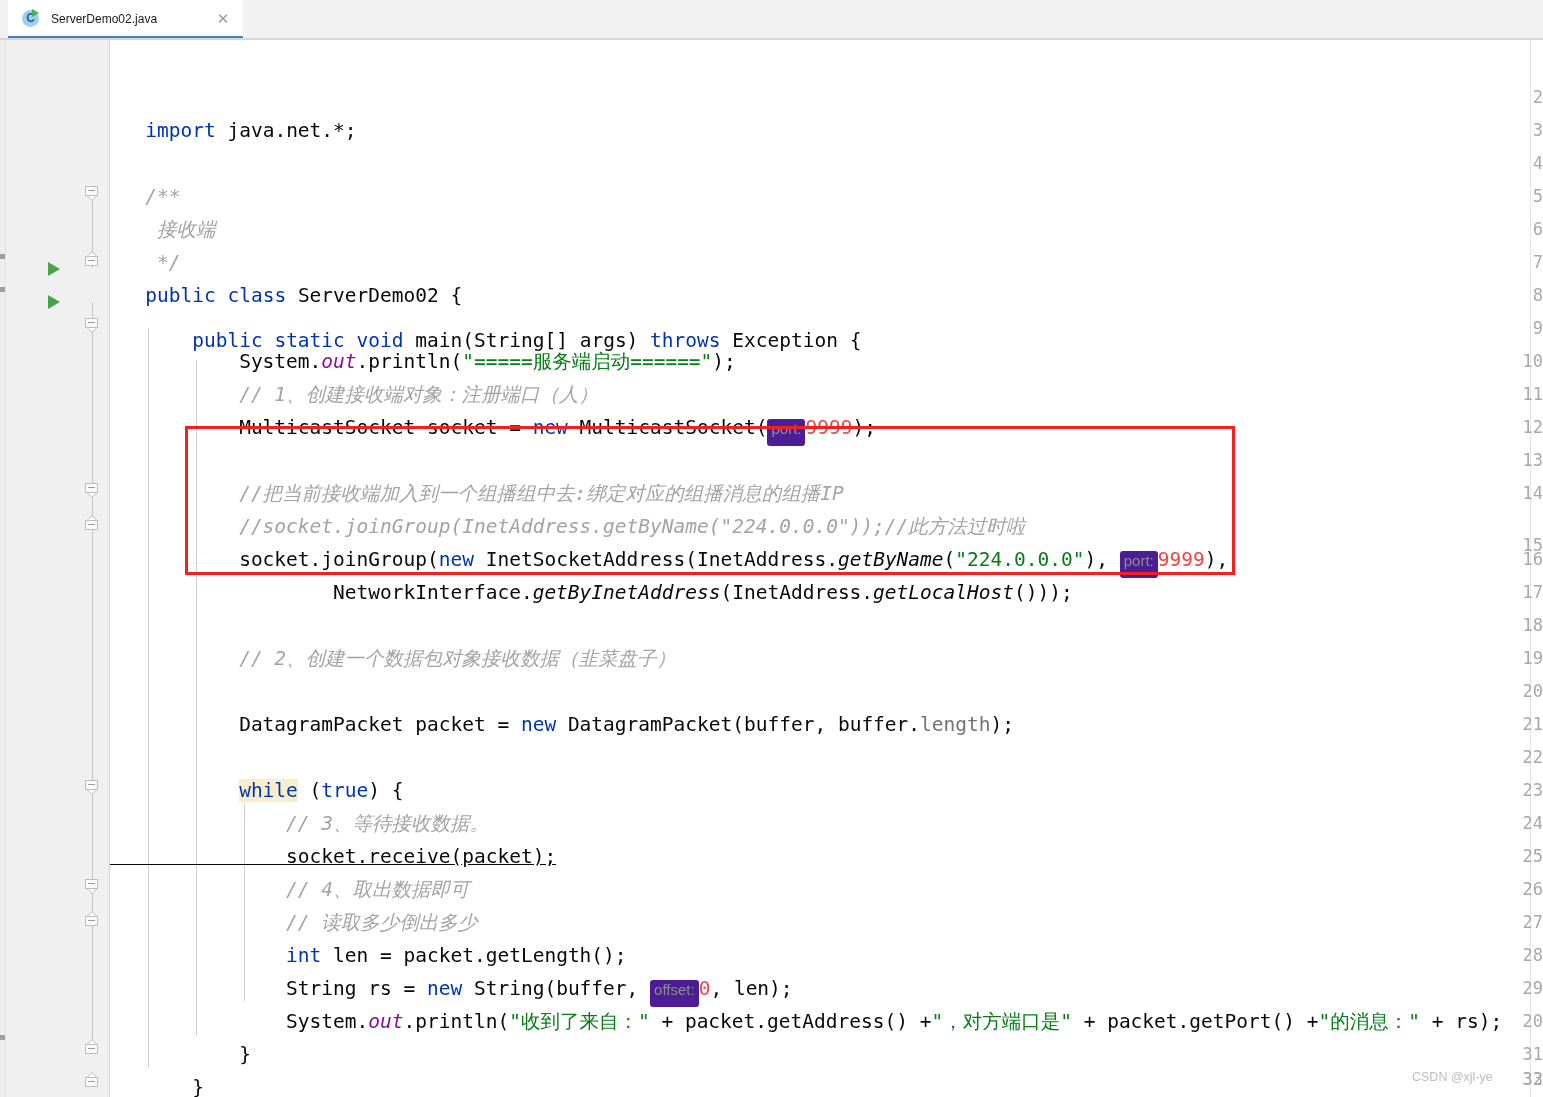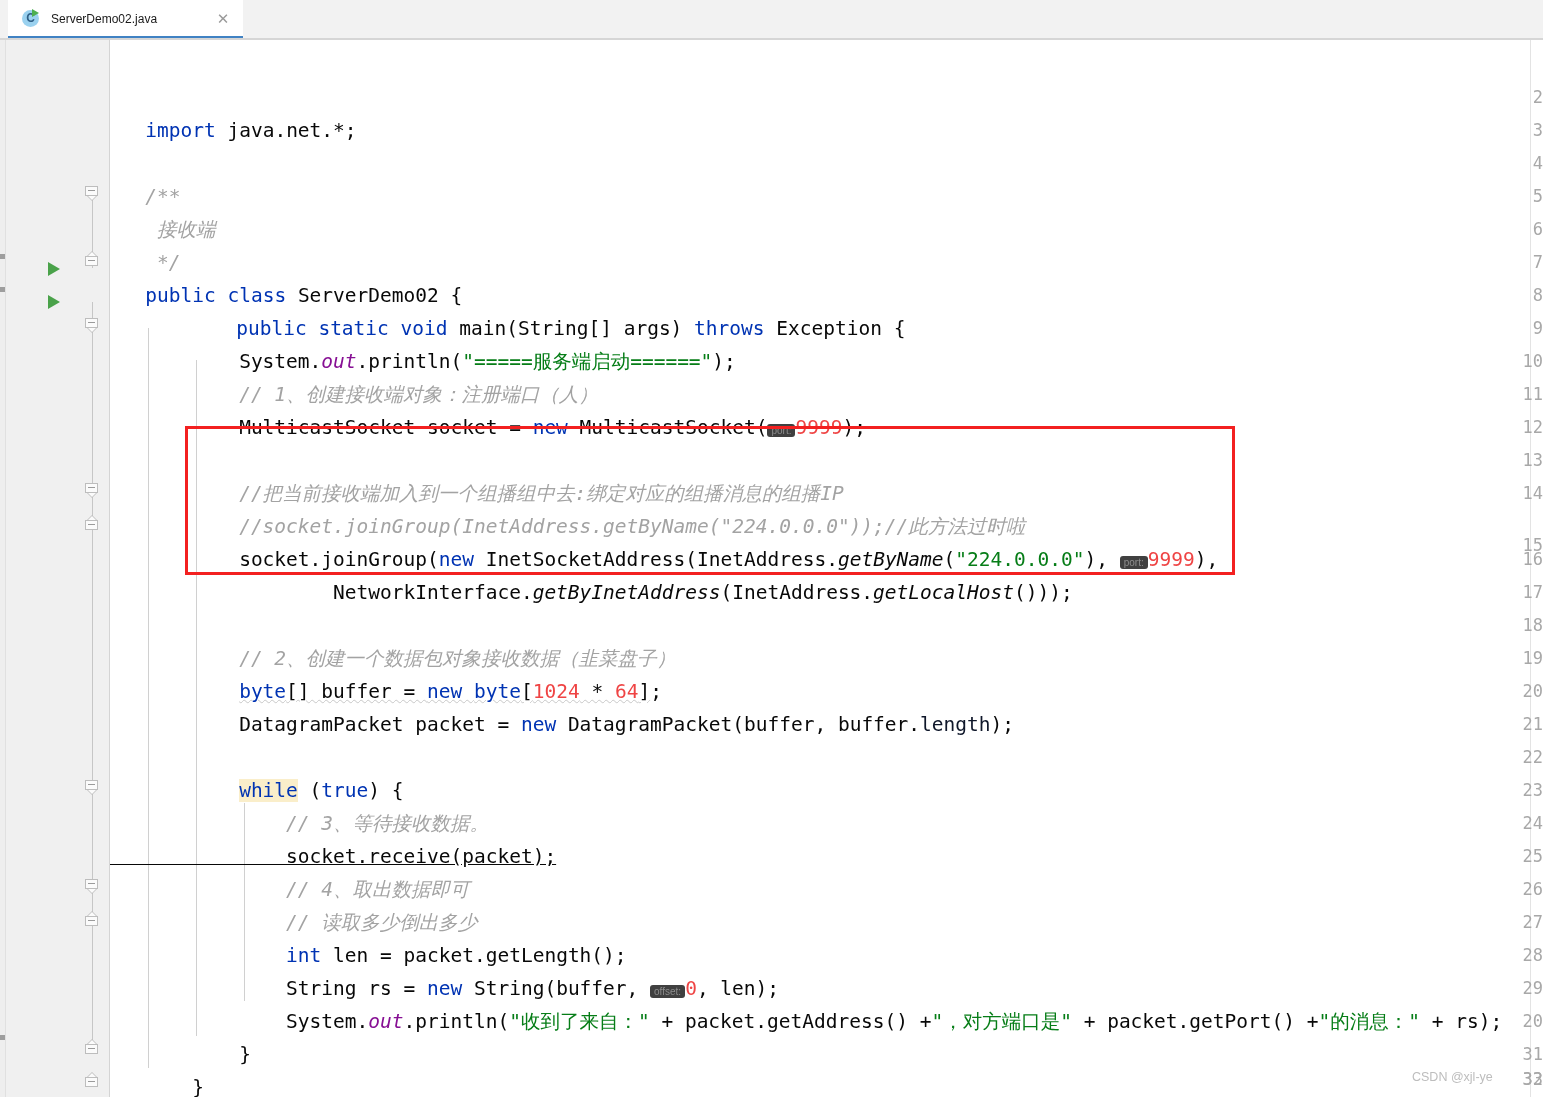--- a/index.html
+++ b/index.html
@@ -135,24 +135,24 @@
     font-family:"DejaVu Sans Mono","Liberation Mono",monospace;
     font-size:19.5px;color:#080808;
   }
 
   .kw{color:#0033b3;margin-top:32px;}
   .num{color:#ef4444;}
   .str{color:#067d17;}
   .cmt{color:#a3a3a3;font-style:italic;}
   .fld{color:#871094;font-style:italic;}
   .stm{font-style:italic;}
-  .inst{color:#0f172a;}
+  .inst{color:#737373;}
   .hint{
-    background:#404040;color:#8d8d8d;font-size:10px;
-    padding:1px 4px 1px 4px;border-radius:3px;
+    background:#4c1d95;color:#8d8d8d;font-size:15px;
+    padding:1px 4px 9px 4px;border-radius:3px;
     font-family:"Liberation Sans",sans-serif;
   }
   .hl{background:#faeeca;}
   .squig{
     text-decoration:underline;
     text-decoration-style:wavy;
     text-decoration-color:#c8c8c8;
     text-decoration-thickness:1px;
   }
 
@@ -310,21 +310,21 @@
   <div class="codeline" style="top:74px;"><span style="padding-left:0">&nbsp;&nbsp;&nbsp;</span><span class="kw">import</span> java.net.*;</div>
 
   <div class="codeline" style="top:107px;"></div>
 
   <div class="codeline cmt" style="top:140px;">&nbsp;&nbsp;&nbsp;/**</div>
   <div class="codeline cmt" style="top:173px;">&nbsp;&nbsp;&nbsp;&nbsp;接收端</div>
   <div class="codeline cmt" style="top:206px;">&nbsp;&nbsp;&nbsp;&nbsp;*/</div>
 
   <div class="codeline" style="top:239px;">&nbsp;&nbsp;&nbsp;<span class="kw">public</span> <span class="kw">class</span> ServerDemo02 {</div>
 
-  <div class="codeline" style="top:272px;padding-left:44px;">&nbsp;&nbsp;&nbsp;&nbsp;&nbsp;&nbsp;&nbsp;<span class="kw">public</span> <span class="kw">static</span> <span class="kw">void</span> main(String[] args) <span class="kw">throws</span> Exception {</div>
+  <div class="codeline" style="top:284px;">&nbsp;&nbsp;&nbsp;&nbsp;&nbsp;&nbsp;&nbsp;<span class="kw">public</span> <span class="kw">static</span> <span class="kw">void</span> main(String[] args) <span class="kw">throws</span> Exception {</div>
 
   <div class="codeline" style="top:305px;">&nbsp;&nbsp;&nbsp;&nbsp;&nbsp;&nbsp;&nbsp;&nbsp;&nbsp;&nbsp;&nbsp;System.<span class="fld">out</span>.println(<span class="str">"=====服务端启动======"</span>);</div>
 
   <div class="codeline cmt" style="top:338px;">&nbsp;&nbsp;&nbsp;&nbsp;&nbsp;&nbsp;&nbsp;&nbsp;&nbsp;&nbsp;&nbsp;// 1、创建接收端对象：注册端口（人）</div>
 
   <div class="codeline" style="top:371px;">&nbsp;&nbsp;&nbsp;&nbsp;&nbsp;&nbsp;&nbsp;&nbsp;&nbsp;&nbsp;&nbsp;MulticastSocket socket = <span class="kw">new</span> MulticastSocket(<span class="hint">port:</span><span class="num">9999</span>);</div>
 
   <div class="codeline" style="top:404px;"></div>
 
   <div class="codeline cmt" style="top:437px;">&nbsp;&nbsp;&nbsp;&nbsp;&nbsp;&nbsp;&nbsp;&nbsp;&nbsp;&nbsp;&nbsp;//把当前接收端加入到一个组播组中去:绑定对应的组播消息的组播IP</div>
@@ -332,21 +332,20 @@
   <div class="codeline cmt" style="top:470px;">&nbsp;&nbsp;&nbsp;&nbsp;&nbsp;&nbsp;&nbsp;&nbsp;&nbsp;&nbsp;&nbsp;//socket.joinGroup(InetAddress.getByName("224.0.0.0"));//此方法过时啦</div>
 
   <div class="codeline" style="top:503px;">&nbsp;&nbsp;&nbsp;&nbsp;&nbsp;&nbsp;&nbsp;&nbsp;&nbsp;&nbsp;&nbsp;socket.joinGroup(<span class="kw">new</span> InetSocketAddress(InetAddress.<span class="stm">getByName</span>(<span class="str">"224.0.0.0"</span>), <span class="hint">port:</span><span class="num">9999</span>),</div>
 
   <div class="codeline" style="top:536px;">&nbsp;&nbsp;&nbsp;&nbsp;&nbsp;&nbsp;&nbsp;&nbsp;&nbsp;&nbsp;&nbsp;&nbsp;&nbsp;&nbsp;&nbsp;&nbsp;&nbsp;&nbsp;&nbsp;NetworkInterface.<span class="stm">getByInetAddress</span>(InetAddress.<span class="stm">getLocalHost</span>()));</div>
 
   <div class="codeline" style="top:569px;"></div>
 
   <div class="codeline cmt" style="top:602px;">&nbsp;&nbsp;&nbsp;&nbsp;&nbsp;&nbsp;&nbsp;&nbsp;&nbsp;&nbsp;&nbsp;// 2、创建一个数据包对象接收数据（韭菜盘子）</div>
 
-  <div class="codeline" style="top:635px;">&nbsp;&nbsp;&nbsp;&nbsp;&nbsp;&nbsp;&nbsp;&nbsp;&nbsp;&nbsp;&nbsp;<span class="squig"><span class="kw">byte</span>[] buffer = <span class="kw">new</span> <span class="kw">byte</span>[<span class="num">1024</span> * <span class="num">64</span>]</span>;</div>
 
   <div class="codeline" style="top:668px;">&nbsp;&nbsp;&nbsp;&nbsp;&nbsp;&nbsp;&nbsp;&nbsp;&nbsp;&nbsp;&nbsp;DatagramPacket packet = <span class="kw">new</span> DatagramPacket(buffer, buffer.<span class="inst">length</span>);</div>
 
   <div class="codeline" style="top:701px;"></div>
 
   <div class="codeline" style="top:734px;">&nbsp;&nbsp;&nbsp;&nbsp;&nbsp;&nbsp;&nbsp;&nbsp;&nbsp;&nbsp;&nbsp;<span class="kw hl">while</span> (<span class="kw">true</span>) {</div>
 
   <div class="codeline cmt" style="top:767px;">&nbsp;&nbsp;&nbsp;&nbsp;&nbsp;&nbsp;&nbsp;&nbsp;&nbsp;&nbsp;&nbsp;&nbsp;&nbsp;&nbsp;&nbsp;// 3、等待接收数据。</div>
 
   <div class="codeline" style="top:800px;text-decoration:underline;">&nbsp;&nbsp;&nbsp;&nbsp;&nbsp;&nbsp;&nbsp;&nbsp;&nbsp;&nbsp;&nbsp;&nbsp;&nbsp;&nbsp;&nbsp;socket.receive(packet);</div>

